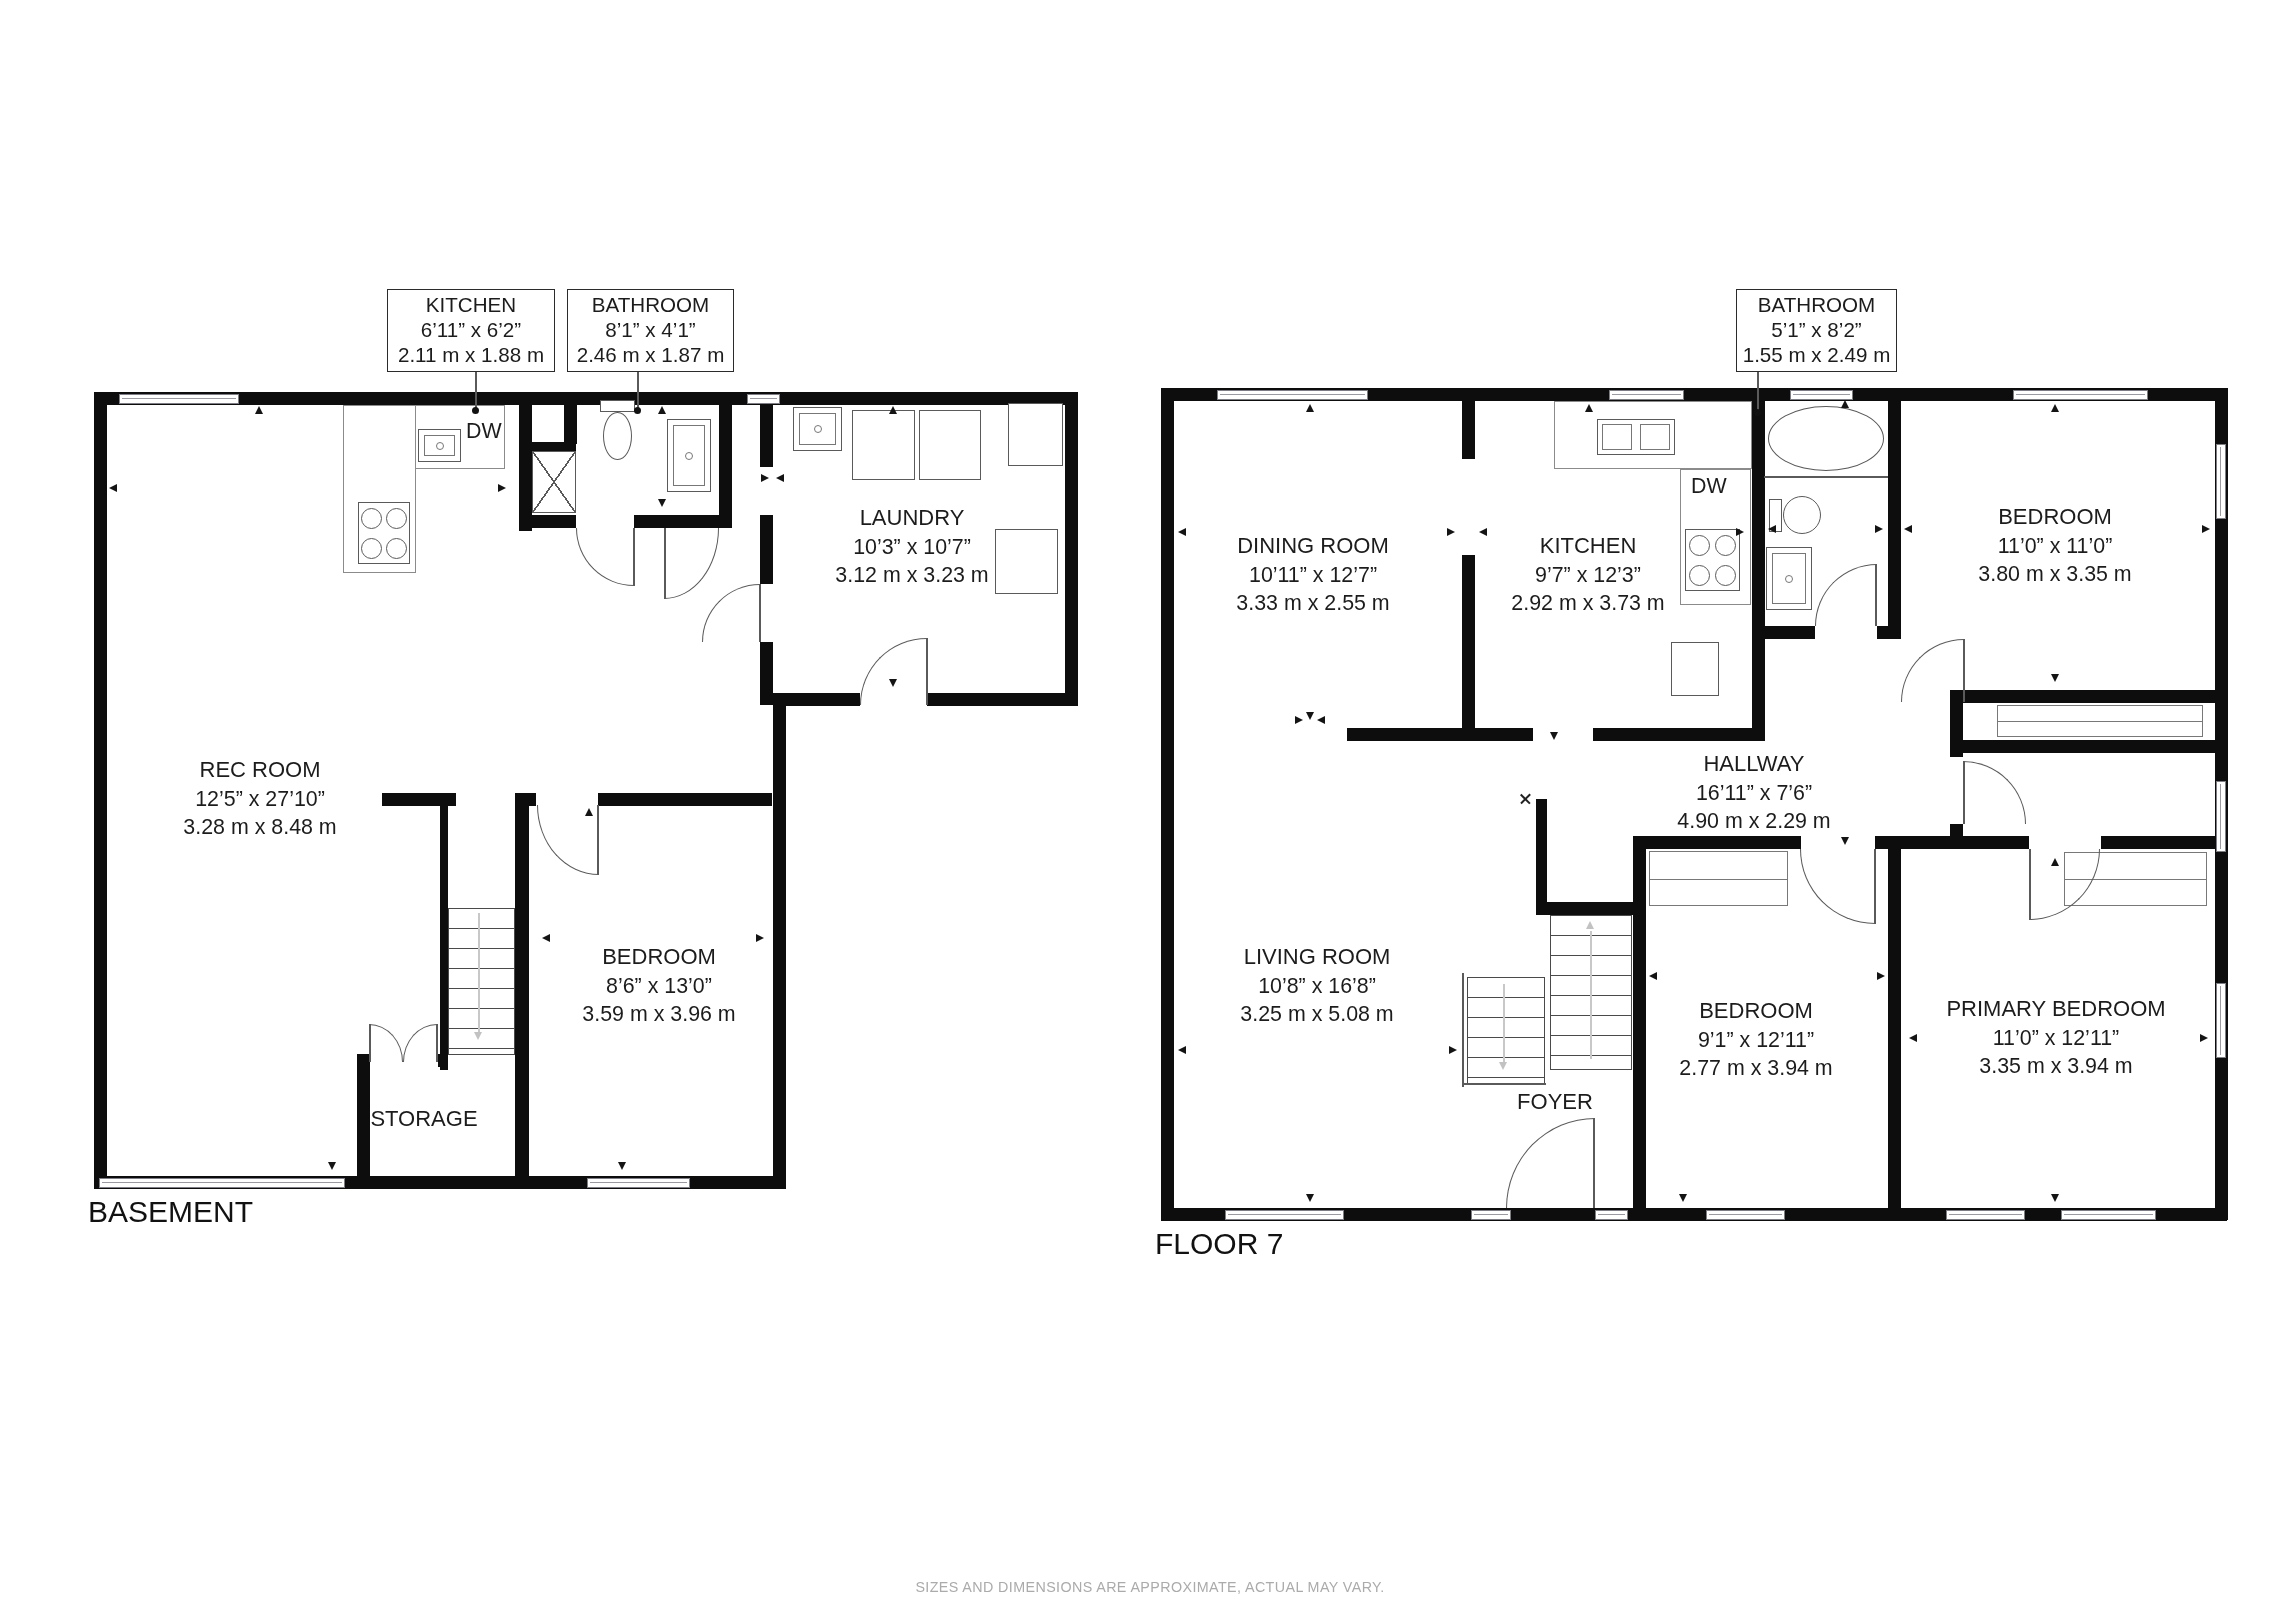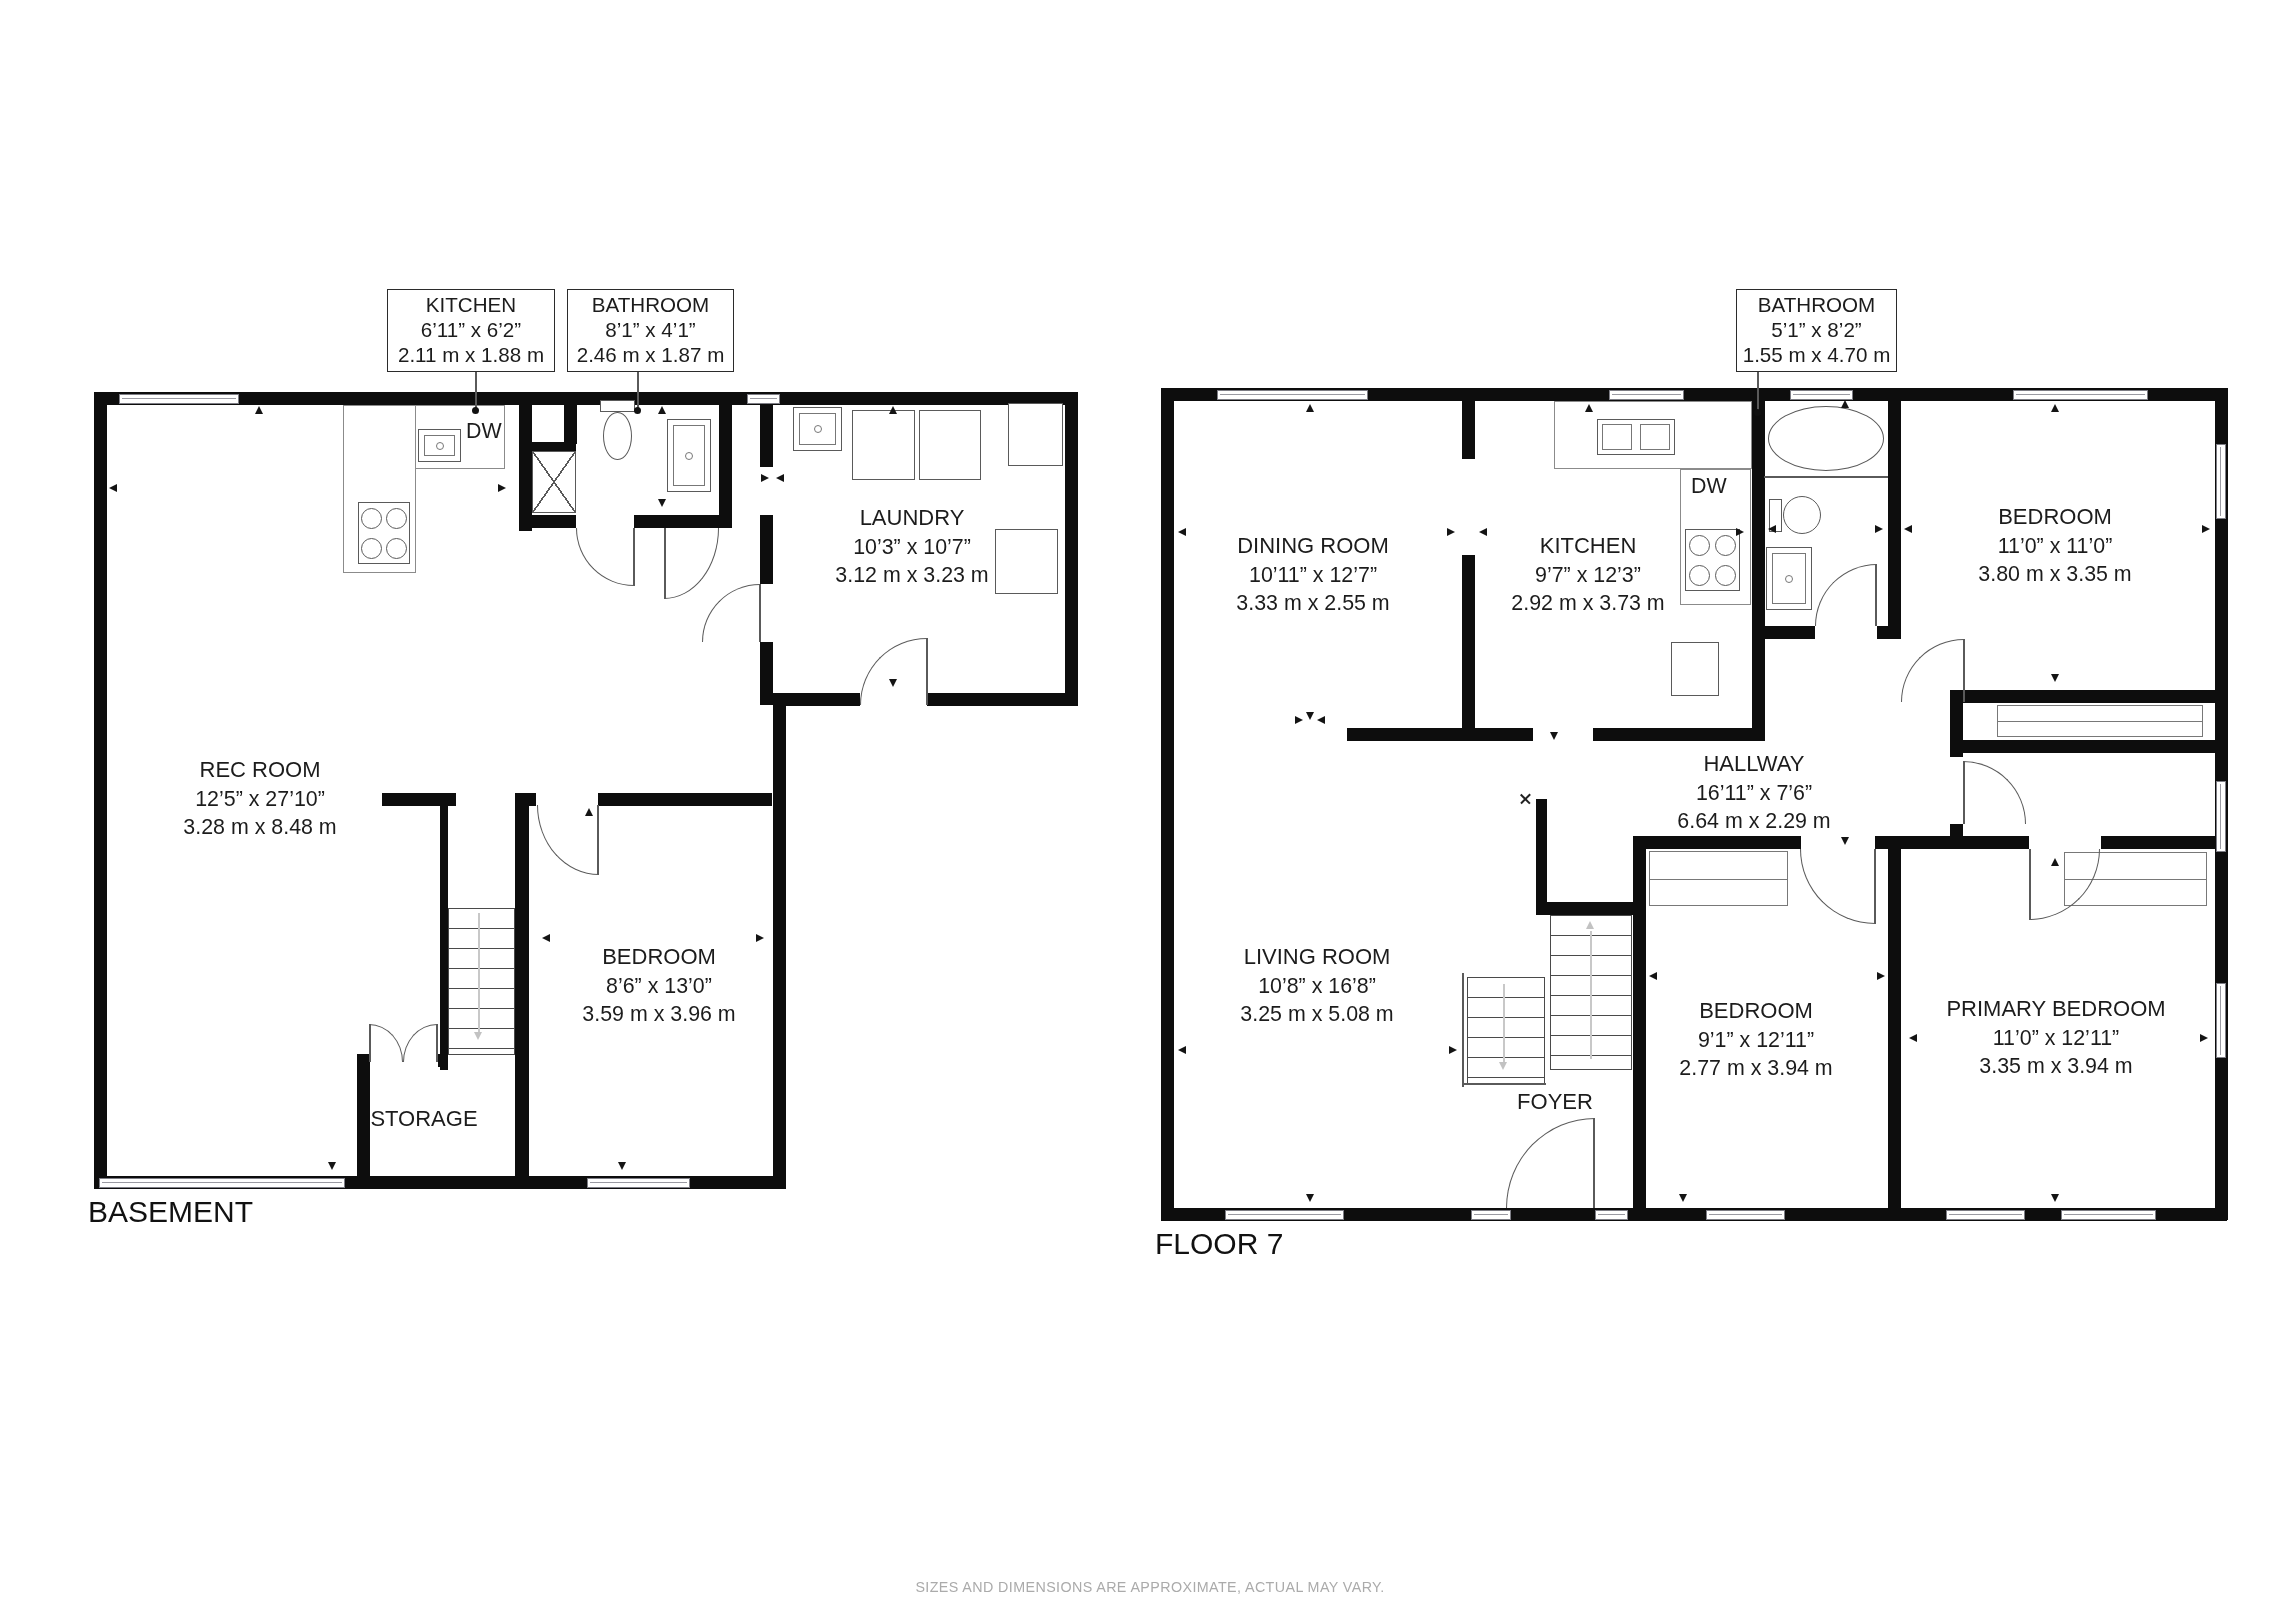--- a/index.html
+++ b/index.html
@@ -253,21 +253,21 @@
   <div>2.11 m x 1.88 m</div>
 </div>
 <div class="callout" style="left:567px;top:289px;width:165px;height:79px">
   <div>BATHROOM</div>
   <div>8’1” x 4’1”</div>
   <div>2.46 m x 1.87 m</div>
 </div>
 <div class="callout" style="left:1736px;top:289px;width:159px;height:79px">
   <div>BATHROOM</div>
   <div>5’1” x 8’2”</div>
-  <div>1.55 m x 4.70 m</div>
+  <div>1.55 m x 2.49 m</div>
 </div>
 
 <div class="room-label" style="left:912px;top:547px">
   <div class="rn">LAUNDRY</div>
   <div>10’3” x 10’7”</div>
   <div>3.12 m x 3.23 m</div>
 </div>
 <div class="room-label" style="left:260px;top:799px">
   <div class="rn">REC  ROOM</div>
   <div>12’5” x 27’10”</div>
@@ -295,21 +295,21 @@
   <div>2.92 m x 3.73 m</div>
 </div>
 <div class="room-label" style="left:2055px;top:546px">
   <div class="rn">BEDROOM</div>
   <div>11’0” x 11’0”</div>
   <div>3.80 m x 3.35 m</div>
 </div>
 <div class="room-label" style="left:1754px;top:793px">
   <div class="rn">HALLWAY</div>
   <div>16’11” x 7’6”</div>
-  <div>6.64 m x 2.29 m</div>
+  <div>4.90 m x 2.29 m</div>
 </div>
 <div class="room-label" style="left:1317px;top:986px">
   <div class="rn">LIVING ROOM</div>
   <div>10’8” x 16’8”</div>
   <div>3.25 m x 5.08 m</div>
 </div>
 <div class="room-label" style="left:1756px;top:1040px">
   <div class="rn">BEDROOM</div>
   <div>9’1” x 12’11”</div>
   <div>2.77 m x 3.94 m</div>

